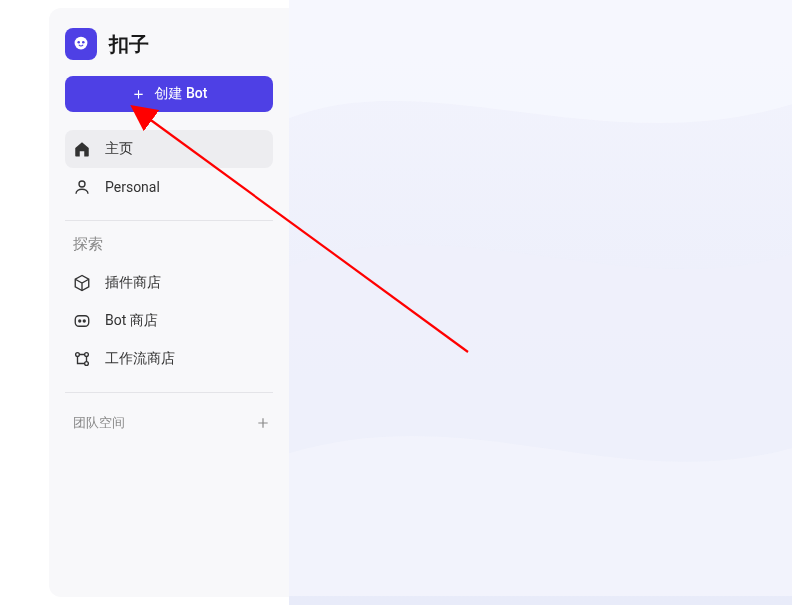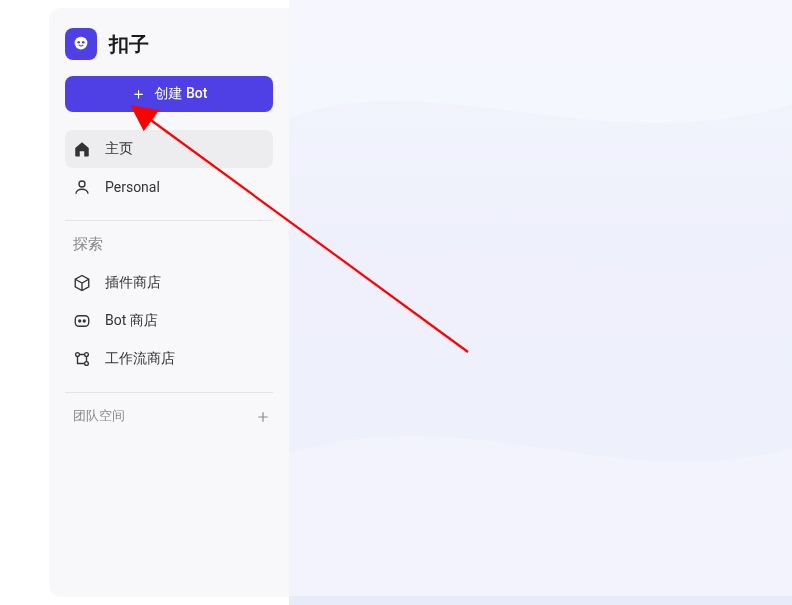--- a/index.html
+++ b/index.html
@@ -11,21 +11,21 @@
     .brand-logo svg { width: 22px; height: 22px; }
     .brand-name { font-size: 20px; font-weight: 700; color: #1a1a1a; }
     .create-btn { margin: 0 16px 18px 16px; background: #4e40e5; color: #fff; border: none; border-radius: 8px; height: 36px; display: flex; align-items: center; justify-content: center; gap: 8px; font-size: 14px; font-weight: 500; cursor: pointer; }
     .create-btn .plus { font-size: 16px; line-height: 1; }
     .nav-list { display: flex; flex-direction: column; padding: 0 16px; }
     .nav-item { display: flex; align-items: center; gap: 14px; height: 38px; padding: 0 8px; border-radius: 8px; color: #333; font-size: 14px; cursor: pointer; }
     .nav-item.active { background: #ededf0; font-weight: 500; }
     .nav-item .icon { width: 18px; height: 18px; display: flex; align-items: center; justify-content: center; color: #333; }
     .divider { height: 1px; background: #e4e4e8; margin: 14px 16px; }
     .section-label { font-size: 15px; color: #888; padding: 0 24px 10px 24px; }
-    .section-header { display: flex; justify-content: space-between; padding: 0 16px 0 24px; height: 32px; }
+    .section-header { display: flex; align-items: center; justify-content: space-between; padding: 0 16px 0 24px; height: 32px; }
     .section-header .title { font-size: 13px; color: #888; }
     .section-header .add { width: 20px; height: 20px; display: flex; align-items: center; justify-content: center; color: #888; cursor: pointer; font-size: 16px; }
     .main { flex: 1; position: relative; background: linear-gradient(180deg, #eef0fb 0%, #e8ebf9 100%); }
     .waves { position: absolute; inset: 0; pointer-events: none; }
     .right-avatars { position: absolute; right: 0; top: 0; width: 40px; height: 100%; display: flex; flex-direction: column; align-items: center; gap: 58px; padding-top: 28px; }
     .avatar { width: 30px; height: 30px; border-radius: 50%; background: #fff; display: flex; align-items: center; justify-content: center; overflow: hidden; box-shadow: 0 1px 3px rgba(0,0,0,0.08); }
     .avatar.balloon svg { width: 24px; height: 24px; }
     .avatar.bot { background: #4e40e5; }
     .avatar.bot svg { width: 20px; height: 20px; }
     .annotation-arrow { position: absolute; left: 0; top: 0; width: 792px; height: 605px; pointer-events: none; z-index: 50; }

